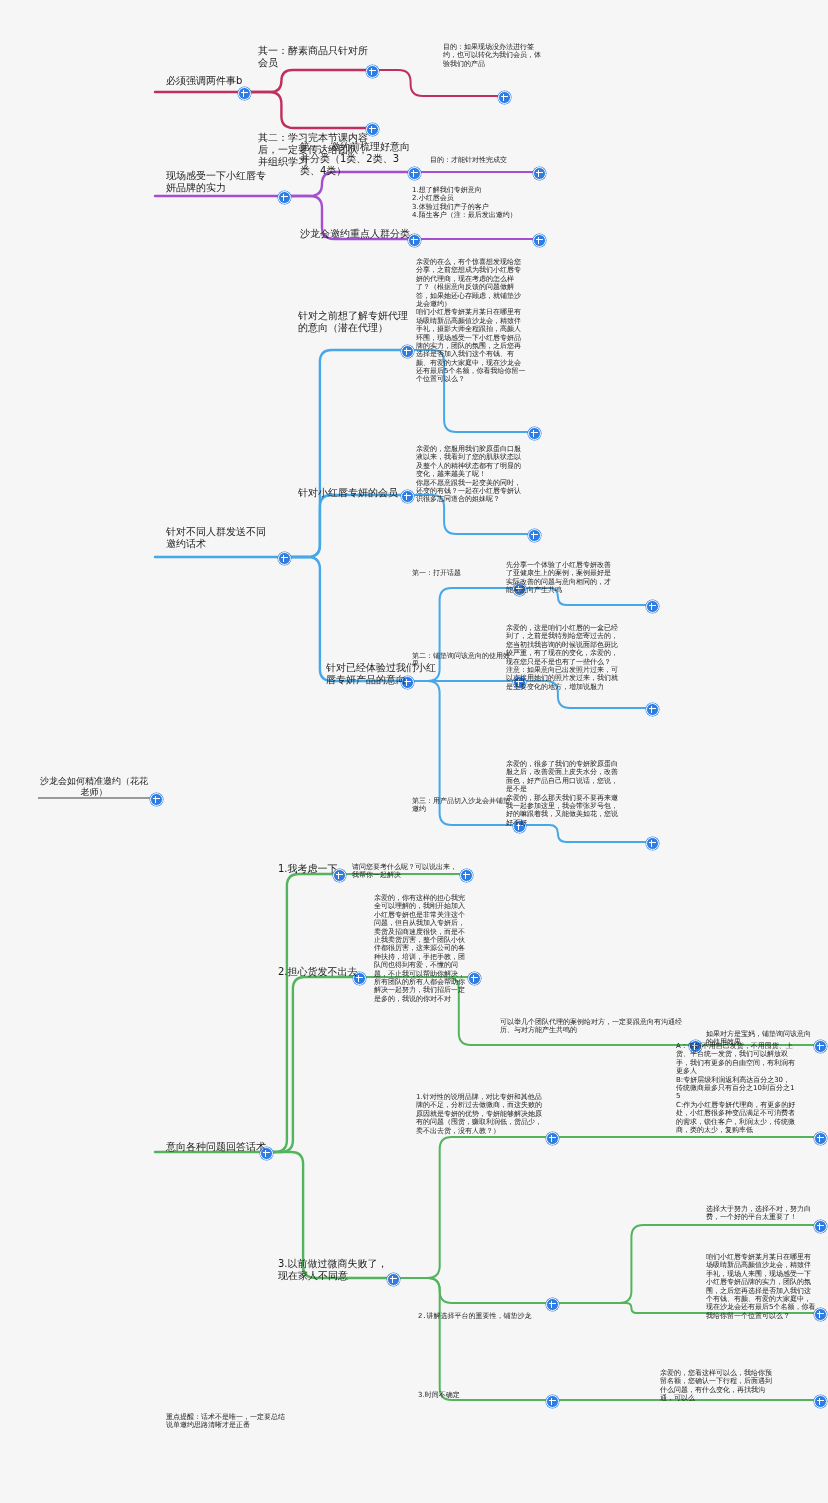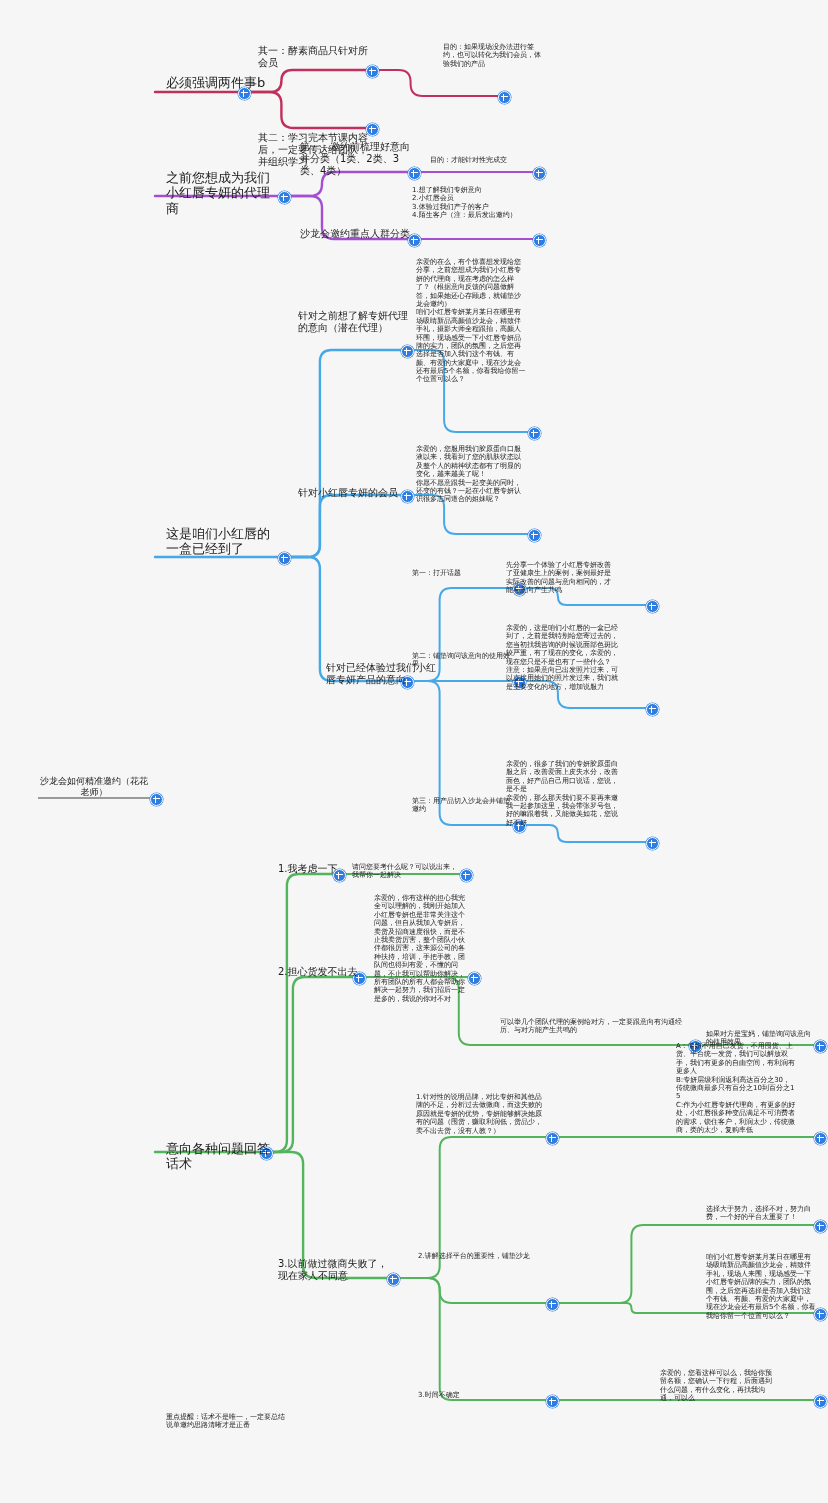--- a/index.html
+++ b/index.html
@@ -13,21 +13,21 @@
   .node{
     position:absolute;
     color:#1b1b1b;
     line-height:1.18;
     white-space:pre-wrap;
     word-break:break-all;
   }
   .root{
     font-size:9px;text-align:center;color:#222;
   }
-  .lvl1{font-size:13px;}
+  .lvl1{font-size:10px;}
   .lvl2{font-size:10px;}
   .lvl3{font-size:7px;}
   .para{font-size:7px;line-height:1.2;}
   .plus{
     position:absolute;width:11px;height:11px;border-radius:50%;
     background:#2f7de1;border:1.5px solid #ffffff;
     box-shadow:0 0 0 0.5px #2f7de1;
   }
   .plus:before,.plus:after{
     content:"";position:absolute;background:#fff;
@@ -96,34 +96,34 @@
       <div class="node root" style="left: 38px; top: 776px; width: 112px;">沙龙会如何精准邀约（花花老师）</div>
       <div class="plus" style="left: 237.5px; top: 86.5px;"></div>
       <div class="node lvl1" style="left: 166px; top: 75px; width: 104px;">必须强调两件事b</div>
       <div class="plus" style="left: 365.5px; top: 64.5px;"></div>
       <div class="node lvl2" style="left: 258px; top: 45px; width: 112px;">其一：酵素商品只针对所会员</div>
       <div class="plus" style="left: 497.5px; top: 90.5px;"></div>
       <div class="node para" style="left: 398px; top: 43px; width: 104px; margin-left: 45px;">目的：如果现场没办法进行签约，也可以转化为我们会员，体验我们的产品</div>
       <div class="plus" style="left: 365.5px; top: 122.5px;"></div>
       <div class="node lvl2" style="left: 258px; top: 100px; width: 112px; margin-top: 32px;">其二：学习完本节课内容后，一定要传达给团队，并组织学习</div>
       <div class="plus" style="left: 277.5px; top: 190.5px;"></div>
-      <div class="node lvl1" style="left: 166px; top: 170px; width: 108px;">之前您想成为我们小红唇专妍的代理商</div>
+      <div class="node lvl1" style="left: 166px; top: 170px; width: 108px;">现场感受一下小红唇专妍品牌的实力</div>
       <div class="plus" style="left: 407.5px; top: 166.5px;"></div>
       <div class="node lvl2" style="left: 300px; top: 141px; width: 110px;">第一：邀约前梳理好意向并分类（1类、2类、3类、4类）</div>
       <div class="plus" style="left: 532.5px; top: 166.5px;"></div>
       <div class="node para" style="left: 430px; top: 156px; width: 104px;">目的：才能针对性完成交</div>
       <div class="plus" style="left: 407.5px; top: 233.5px;"></div>
       <div class="node lvl2" style="left: 300px; top: 228px; width: 110px;">沙龙会邀约重点人群分类</div>
       <div class="plus" style="left: 532.5px; top: 233.5px;"></div>
       <div class="node para" style="left: 412px; top: 186px; width: 108px;">1.想了解我们专妍意向
 2.小红唇会员
 3.体验过我们产子的客户
 4.陌生客户（注：最后发出邀约）</div>
       <div class="plus" style="left: 277.5px; top: 551.5px;"></div>
-      <div class="node lvl1" style="left: 166px; top: 526px; width: 106px;">这是咱们小红唇的一盒已经到了</div>
+      <div class="node lvl1" style="left: 166px; top: 526px; width: 106px;">针对不同人群发送不同邀约话术</div>
       <div class="plus" style="left: 400.5px; top: 344.5px;"></div>
       <div class="node lvl2" style="left: 298px; top: 310px; width: 112px;">针对之前想了解专妍代理的意向（潜在代理）</div>
       <div class="plus" style="left: 527.5px; top: 426.5px;"></div>
       <div class="node para" style="left: 416px; top: 258px; width: 110px;">亲爱的在么，有个惊喜想发现给您分享，之前您想成为我们小红唇专妍的代理商，现在考虑的怎么样了？（根据意向反馈的问题做解答，如果她还心存顾虑，就铺垫沙龙会邀约）
 咱们小红唇专妍某月某日在哪里有场吸睛新品高颜值沙龙会，精致伴手礼，摄影大师全程跟拍，高颜人环围，现场感受一下小红唇专妍品牌的实力，团队的氛围，之后您再选择是否加入我们这个有钱、有颜、有爱的大家庭中，现在沙龙会还有最后5个名额，你看我给你留一个位置可以么？</div>
       <div class="plus" style="left: 400.5px; top: 489.5px;"></div>
       <div class="node lvl2" style="left: 298px; top: 487px; width: 112px;">针对小红唇专妍的会员</div>
       <div class="plus" style="left: 527.5px; top: 528.5px;"></div>
       <div class="node para" style="left: 416px; top: 445px; width: 110px;">亲爱的，您服用我们胶原蛋白口服液以来，我看到了您的肌肤状态以及整个人的精神状态都有了明显的变化，越来越美了呢！
 你愿不愿意跟我一起变美的同时，还变的有钱？一起在小红唇专妍认识很多志同道合的姐妹呢？</div>
@@ -159,21 +159,21 @@
       <div class="node para" style="left: 706px; top: 1030px; width: 110px;">如果对方是宝妈，铺垫询问该意向的使用效果</div>
       <div class="plus" style="left: 386.5px; top: 1272.5px;"></div>
       <div class="node lvl2" style="left: 278px; top: 1258px; width: 110px;">3.以前做过微商失败了，现在家人不同意</div>
       <div class="plus" style="left: 545.5px; top: 1131.5px;"></div>
       <div class="node para" style="left: 416px; top: 1093px; width: 128px;">1.针对性的说明品牌，对比专妍和其他品牌的不足，分析过去做微商，而这失败的原因就是专妍的优势，专妍能够解决她原有的问题（囤货，赚取利润低，货品少，卖不出去货，没有人教？）</div>
       <div class="plus" style="left: 813.5px; top: 1131.5px;"></div>
       <div class="node para" style="left: 676px; top: 1042px; width: 120px;">A：专妍不用自己发货，不用囤货、上货、平台统一发货，我们可以解放双手，我们有更多的自由空间，有利润有更多人
 B:专妍层级利润返利高达百分之30，传统微商最多只有百分之10到百分之15
 C:作为小红唇专妍代理商，有更多的好处，小红唇很多种变品满足不可消费者的需求，锁住客户，利润太少，传统微商，类的太少，复购率低</div>
       <div class="plus" style="left: 545.5px; top: 1297.5px;"></div>
-      <div class="node lvl3" style="left: 418px; top: 1252px; width: 124px;">2.讲解选择平台的重要性，铺垫沙龙</div>
+      <div class="node lvl3" style="left: 418px; top: 1312px; width: 124px; font-family: Liberation Mono, monospace;">2.讲解选择平台的重要性，铺垫沙龙</div>
       <div class="plus" style="left: 813.5px; top: 1219.5px;"></div>
       <div class="node para" style="left: 706px; top: 1205px; width: 108px;">选择大于努力，选择不对，努力白费，一个好的平台太重要了！</div>
       <div class="plus" style="left: 813.5px; top: 1307.5px;"></div>
       <div class="node para" style="left: 706px; top: 1253px; width: 110px;">咱们小红唇专妍某月某日在哪里有场吸睛新品高颜值沙龙会，精致伴手礼，现场人来围，现场感受一下小红唇专妍品牌的实力，团队的氛围，之后您再选择是否加入我们这个有钱、有颜、有爱的大家庭中，现在沙龙会还有最后5个名额，你看我给你留一个位置可以么？</div>
       <div class="plus" style="left: 545.5px; top: 1394.5px;"></div>
       <div class="node lvl3" style="left: 418px; top: 1391px; width: 104px;">3.时间不确定</div>
       <div class="plus" style="left: 813.5px; top: 1394.5px;"></div>
       <div class="node para" style="left: 660px; top: 1369px; width: 112px;">亲爱的，您看这样可以么，我给你预留名额，您确认一下行程，后面遇到什么问题，有什么变化，再找我沟通，可以么</div>
       <div class="node para" style="left: 166px; top: 1413px; width: 120px;">重点提醒：话术不是唯一，一定要总结说单邀约思路清晰才是正番</div>
     </div>

